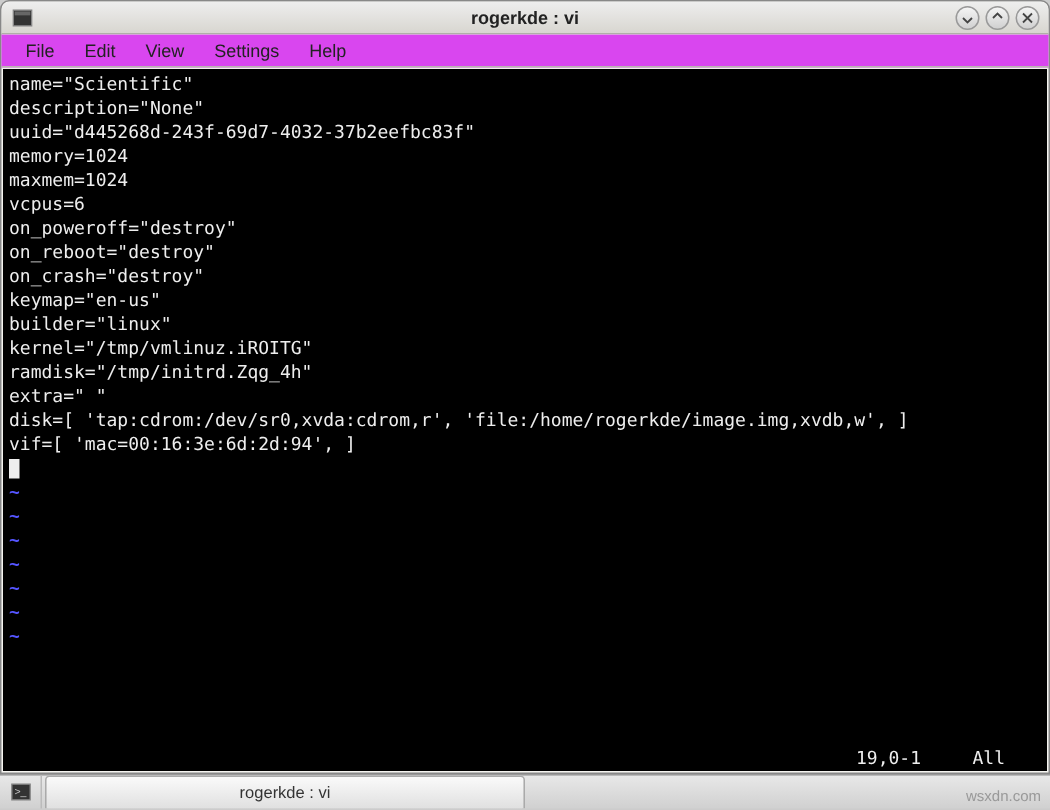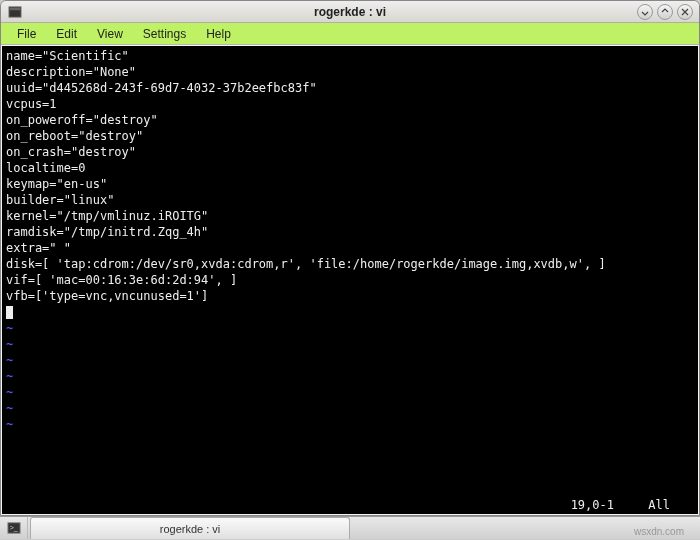--- a/index.html
+++ b/index.html
@@ -59,21 +59,21 @@
       border: 1px solid #999;
       display: flex;
       align-items: center;
       justify-content: center;
       font-size: 9px;
       color: #444;
       cursor: pointer;
     }
     .menubar {
       height: 22px;
-      background: #bef264;
+      background: #d946ef;
       border-bottom: 1px solid #b8b6b0;
       display: flex;
       align-items: center;
       padding: 0 6px;
     }
     .menu-item {
       padding: 3px 10px;
       cursor: pointer;
       color: #222;
     }
@@ -145,21 +145,21 @@
       display: flex;
       align-items: center;
       justify-content: center;
       font-size: 11px;
       color: #333;
       cursor: pointer;
     }
     .watermark {
       position: absolute;
       bottom: 3px;
-      right: 16px;
+      right: 6px;
       font-size: 10px;
       color: #999;
       font-family: sans-serif;
       text-align: right;
     }
     .term-icon-svg { width:14px; height:14px; }
   </style>
 </head>
 <body>
 
@@ -196,33 +196,33 @@
     <div class="menu-item">Edit</div>
     <div class="menu-item">View</div>
     <div class="menu-item">Settings</div>
     <div class="menu-item">Help</div>
   </div>
 
   <div class="terminal">
     <div class="terminal-line">name="Scientific"</div>
     <div class="terminal-line">description="None"</div>
     <div class="terminal-line">uuid="d445268d-243f-69d7-4032-37b2eefbc83f"</div>
-    <div class="terminal-line">vcpus=1</div>
+    <div class="terminal-line">memory=1024</div>
+    <div class="terminal-line">maxmem=1024</div>
+    <div class="terminal-line">vcpus=6</div>
     <div class="terminal-line">on_poweroff="destroy"</div>
     <div class="terminal-line">on_reboot="destroy"</div>
     <div class="terminal-line">on_crash="destroy"</div>
-    <div class="terminal-line">localtime=0</div>
     <div class="terminal-line">keymap="en-us"</div>
     <div class="terminal-line">builder="linux"</div>
     <div class="terminal-line">kernel="/tmp/vmlinuz.iROITG"</div>
     <div class="terminal-line">ramdisk="/tmp/initrd.Zqg_4h"</div>
     <div class="terminal-line">extra=" "</div>
     <div class="terminal-line">disk=[ 'tap:cdrom:/dev/sr0,xvda:cdrom,r', 'file:/home/rogerkde/image.img,xvdb,w', ]</div>
     <div class="terminal-line">vif=[ 'mac=00:16:3e:6d:2d:94', ]</div>
-    <div class="terminal-line">vfb=['type=vnc,vncunused=1']</div>
     <div class="terminal-line"><span class="cursor"></span></div>
     <div class="terminal-line tilde">~</div>
     <div class="terminal-line tilde">~</div>
     <div class="terminal-line tilde">~</div>
     <div class="terminal-line tilde">~</div>
     <div class="terminal-line tilde">~</div>
     <div class="terminal-line tilde">~</div>
     <div class="terminal-line tilde">~</div>
     <div class="status-line">
       <span class="status-pos">19,0-1</span>

